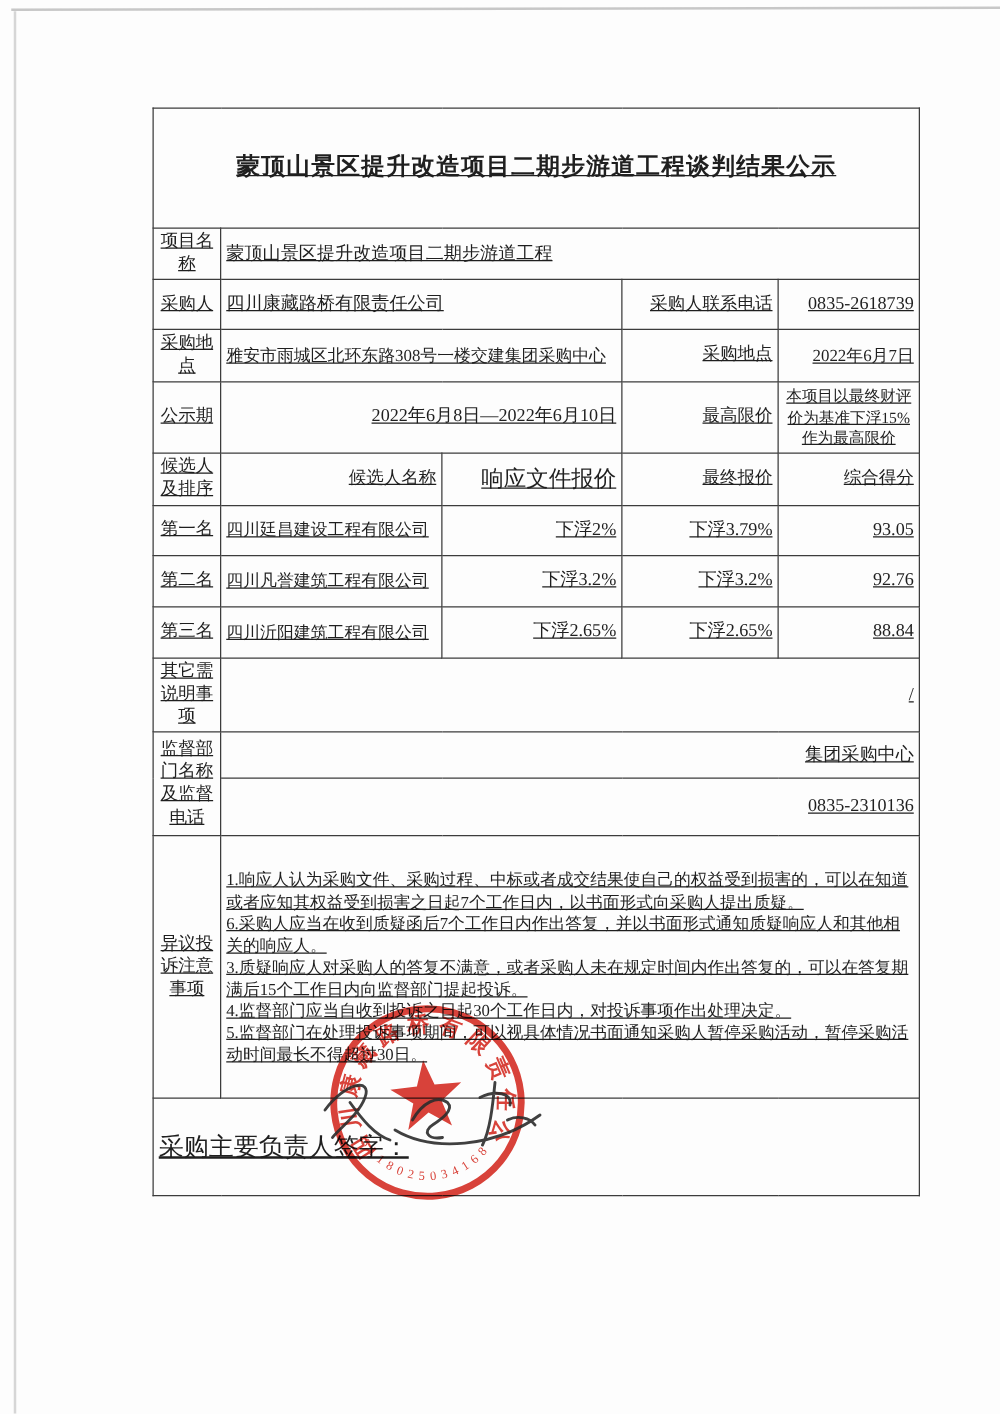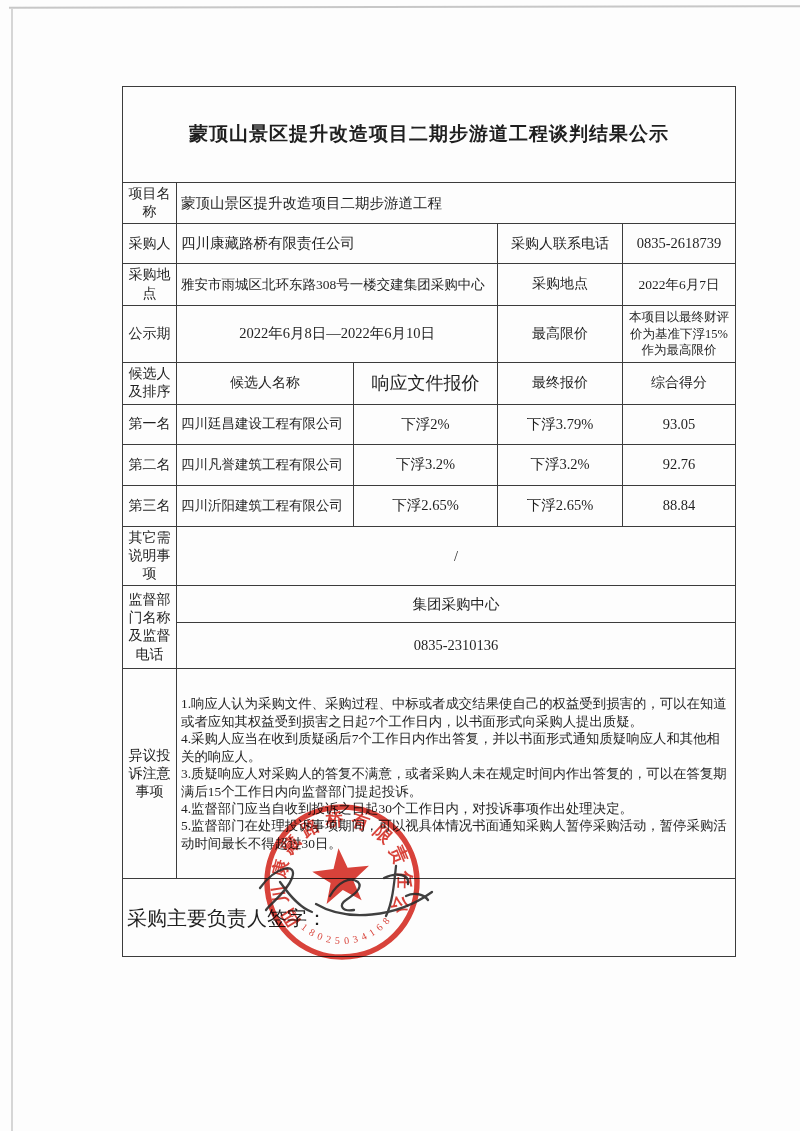--- a/index.html
+++ b/index.html
@@ -13,28 +13,28 @@
   .paper-top-edge{position:absolute;top:6px;left:9px;width:791px;height:2px;
     background:#9a9a9a;opacity:.55;transform:rotate(-0.12deg);}
   .paper-left-edge{position:absolute;left:11px;top:9px;bottom:0;width:1.5px;
     background:#bdbdbd;opacity:.6;}
   table.doc{
     position:absolute;left:122px;top:86px;width:613px;
     border-collapse:collapse;table-layout:fixed;font-size:14.5px;
   }
   table.doc td{
     border:1.6px solid #3c3c3c;padding:2px 4px;overflow:hidden;
-    vertical-align:middle;line-height:1.3;
+    vertical-align:middle;line-height:1.3;text-decoration:underline;
   }
   td.title{
     font-family:"Liberation Sans","DejaVu Sans",sans-serif;
     font-weight:700;font-size:19px;letter-spacing:1px;text-align:center;
   }
   td.lab{font-size:14px;padding:2px 3px;line-height:1.3;text-align:center;}
-  .c{text-align:center;}
+  .c{text-align:right;}
   .nw{white-space:nowrap;}
   td.val-sm{font-size:13.5px;}
   td.limit-note{font-size:12.5px;line-height:1.35;padding:2px 2px;text-align:center;}
   td.name-cell{font-size:13.5px;padding-left:8px;}
   td.obj{font-size:13.4px;line-height:1.62;padding:8px 8px 8px 6px;}
   .obj-item{margin:0;}
   td.sig{font-size:20px;padding-left:6px;}
   .stamp{
     position:absolute;left:258px;top:798px;width:168px;height:168px;
     mix-blend-mode:multiply;opacity:.88;transform:rotate(-6deg);
@@ -132,21 +132,21 @@
       <td colspan="4" class="c">集团采购中心</td>
     </tr>
     <tr style="height:46px">
       <td colspan="4" class="c nw">0835-2310136</td>
     </tr>
 
     <tr style="height:210px">
       <td class="lab">异议投诉注意事项</td>
       <td colspan="4" class="obj">
         <div class="obj-item">1.响应人认为采购文件、采购过程、中标或者成交结果使自己的权益受到损害的，可以在知道或者应知其权益受到损害之日起7个工作日内，以书面形式向采购人提出质疑。</div>
-        <div class="obj-item">4.采购人应当在收到质疑函后7个工作日内作出答复，并以书面形式通知质疑响应人和其他相关的响应人。</div>
+        <div class="obj-item">6.采购人应当在收到质疑函后7个工作日内作出答复，并以书面形式通知质疑响应人和其他相关的响应人。</div>
         <div class="obj-item">3.质疑响应人对采购人的答复不满意，或者采购人未在规定时间内作出答复的，可以在答复期满后15个工作日内向监督部门提起投诉。</div>
         <div class="obj-item">4.监督部门应当自收到投诉之日起30个工作日内，对投诉事项作出处理决定。</div>
         <div class="obj-item">5.监督部门在处理投诉事项期间，可以视具体情况书面通知采购人暂停采购活动，暂停采购活动时间最长不得超过30日。</div>
       </td>
     </tr>
 
     <tr style="height:78px">
       <td colspan="5" class="sig">采购主要负责人签字：</td>
     </tr>
   </tbody>

